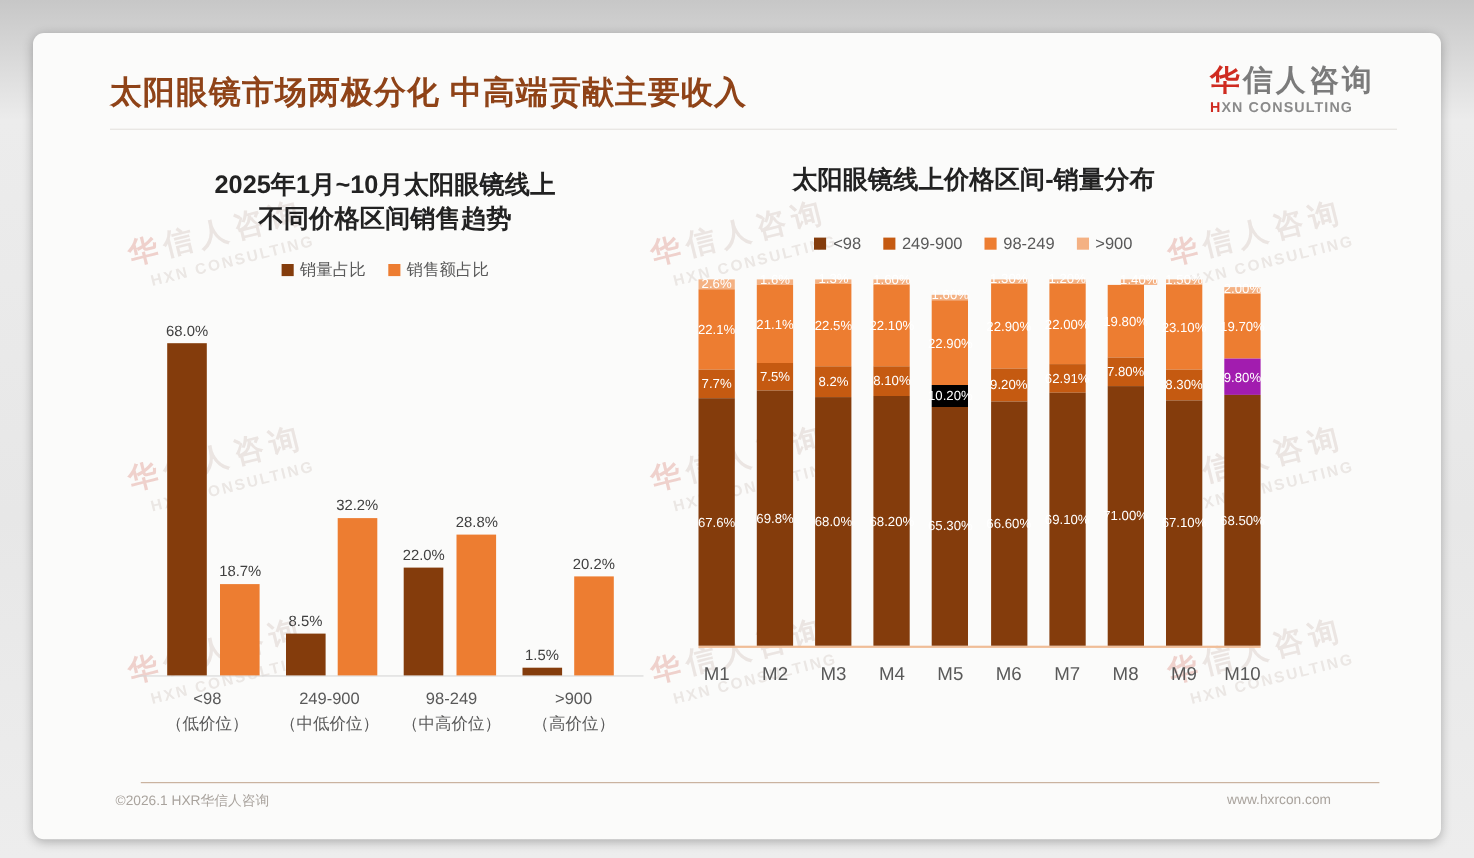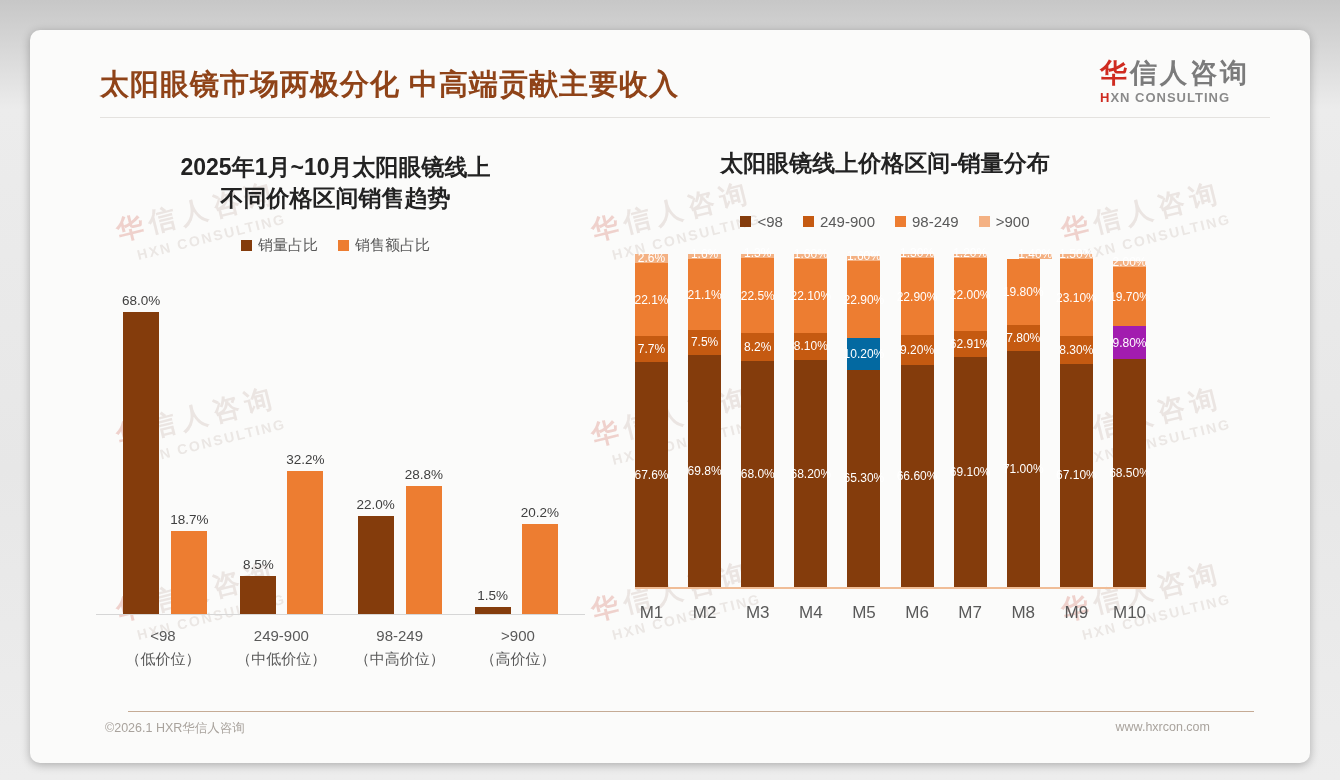--- a/index.html
+++ b/index.html
@@ -22,21 +22,21 @@
   header { display:flex; justify-content:space-between; align-items:flex-end;
            height:88px; margin:0 40px 0 70px; border-bottom:1px solid #e4e2df; padding-bottom:12px; }
   h1.slide-title { font-size:29px; font-weight:bold; color:#8f4318; letter-spacing:1px; }
   .logo { text-align:left; padding-right:20px; }
   .logo-cn { font-size:27px; font-weight:bold; color:#7b7b7b; letter-spacing:3px; line-height:1; }
   .logo-en { font-size:13px; font-weight:bold; color:#8a8a8a; letter-spacing:1px; margin-top:3px; }
   .logo-red { color:#cf2b20; }
 
   
   .charts { display:flex; }
-  .chart-left  { width:570px; padding-left:41px; }
+  .chart-left  { width:570px; padding-left:70px; }
   .chart-right { width:640px; padding-right:70px; }
   .chart-title { font-size:23px; font-weight:bold; color:#222; text-align:center; line-height:1.35; }
   .chart-left  .chart-title { margin-top:34px; }
   .chart-right .chart-title { margin-top:30px; }
 
   .legend { display:flex; justify-content:center; gap:20px; align-items:center; }
   .chart-left  .legend { margin-top:22px; }
   .chart-right .legend { margin-top:34px; }
   .legend-item { display:flex; align-items:center; gap:6px; }
   .swatch { width:11px; height:11px; display:inline-block; }
@@ -282,21 +282,21 @@
                   <span class="slabel">68.20%</span>
                 </div>
               </div>
               <div class="scol">
                 <div class="sseg" style="height: 5.3px; background: rgb(244, 177, 131);">
                   <span class="slabel top">1.60%</span>
                 </div>
                 <div class="sseg" style="height: 76.3px; background: rgb(237, 125, 49);">
                   <span class="slabel">22.90%</span>
                 </div>
-                <div class="sseg" style="height: 32px; background: #0369a1;">
+                <div class="sseg" style="height: 20px; background: #000000;">
                   <span class="slabel">10.20%</span>
                 </div>
                 <div class="sseg" style="height: 217.4px; background: rgb(132, 60, 12);">
                   <span class="slabel">65.30%</span>
                 </div>
               </div>
               <div class="scol">
                 <div class="sseg" style="height: 4.3px; background: rgb(244, 177, 131);">
                   <span class="slabel top">1.30%</span>
                 </div>

